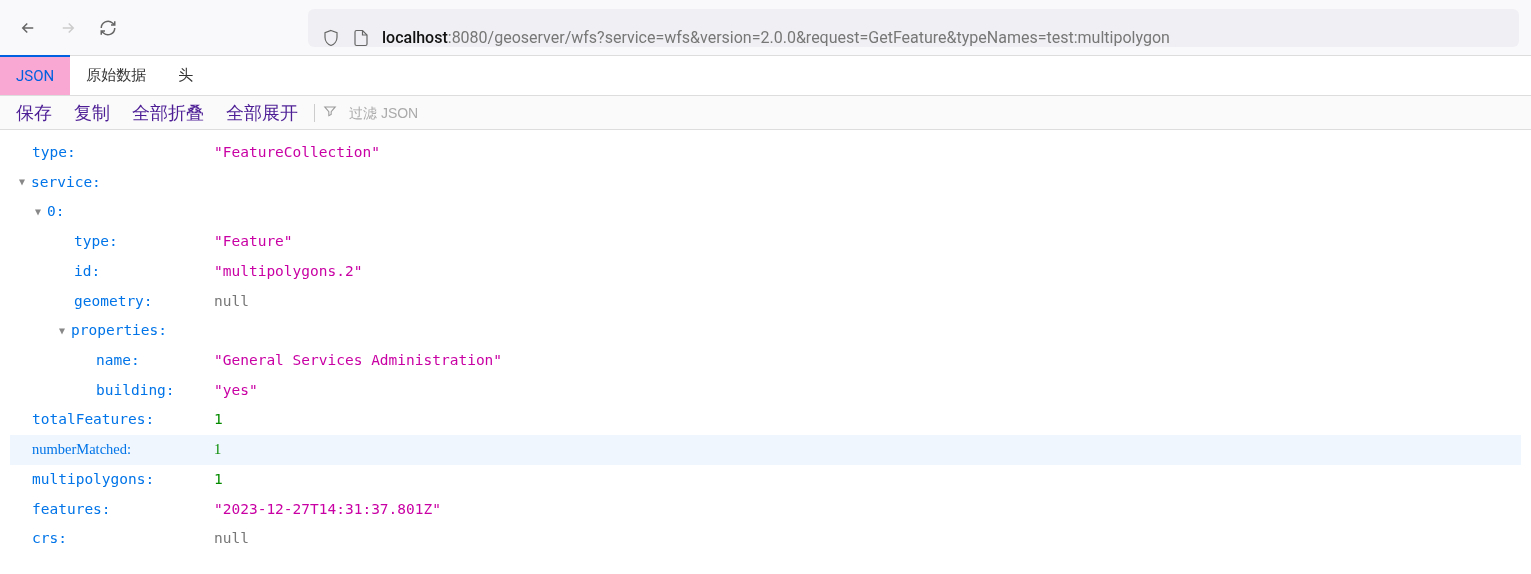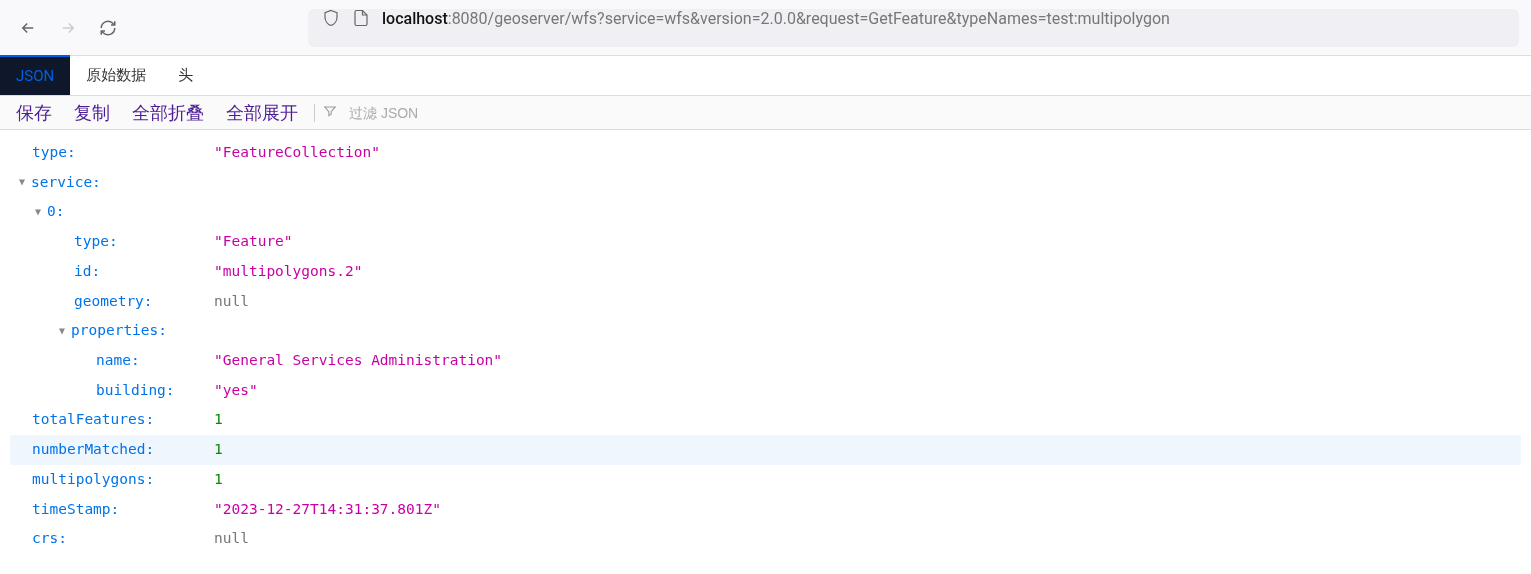--- a/index.html
+++ b/index.html
@@ -43,21 +43,21 @@
     width: 18px;
     height: 18px;
   }
   .address-bar {
     flex: 1;
     margin-left: 190px;
     background: #f0f0f4;
     border-radius: 6px;
     height: 38px;
     display: flex;
-    align-items: flex-start;
+    align-items: flex-end;
     padding: 0 14px;
     gap: 12px;
     overflow: hidden;
   }
   .shield-icon, .page-icon {
     color: #666;
     display: flex;
     align-items: center;
   }
   .shield-icon svg, .page-icon svg {
@@ -87,21 +87,21 @@
     color: #333;
     height: 40px;
     display: flex;
     align-items: center;
     cursor: pointer;
   }
   .tab.active {
     color: #0060df;
     border-top: 2px solid #0060df;
     margin-top: -1px;
-    background: #0f172a;
+    background: #f9a8d4;
   }
   .secondary-bar {
     display: flex;
     align-items: center;
     padding: 0 6px;
     height: 34px;
     border-bottom: 1px solid #ddd;
     background: #fafafa;
     gap: 2px;
   }
@@ -148,20 +148,21 @@
     padding: 8px 10px;
     line-height: 2.05;
   }
   .row {
     display: flex;
     align-items: center;
     position: relative;
   }
   .row.highlight {
     background: #f0f6fd;
+    font-family: Liberation Serif, serif;
   }
   .toggle {
     width: 12px;
     display: inline-flex;
     justify-content: center;
     color: #888;
     font-size: 10px;
     margin-right: 3px;
     cursor: pointer;
     user-select: none;
@@ -321,21 +322,21 @@
     <span class="value-cell number">1</span>
   </div>
 
   <div class="row indent-1">
     <span class="key">multipolygons</span>
       <span class="colon">:</span>
     <span class="value-cell number">1</span>
   </div>
 
   <div class="row indent-1">
-    <span class="key">timeStamp</span>
+    <span class="key">features</span>
       <span class="colon">:</span>
     <span class="value-cell string">"2023-12-27T14:31:37.801Z"</span>
   </div>
 
   <div class="row indent-1">
     <span class="key">crs</span>
       <span class="colon">:</span>
     <span class="value-cell null">null</span>
   </div>
 

